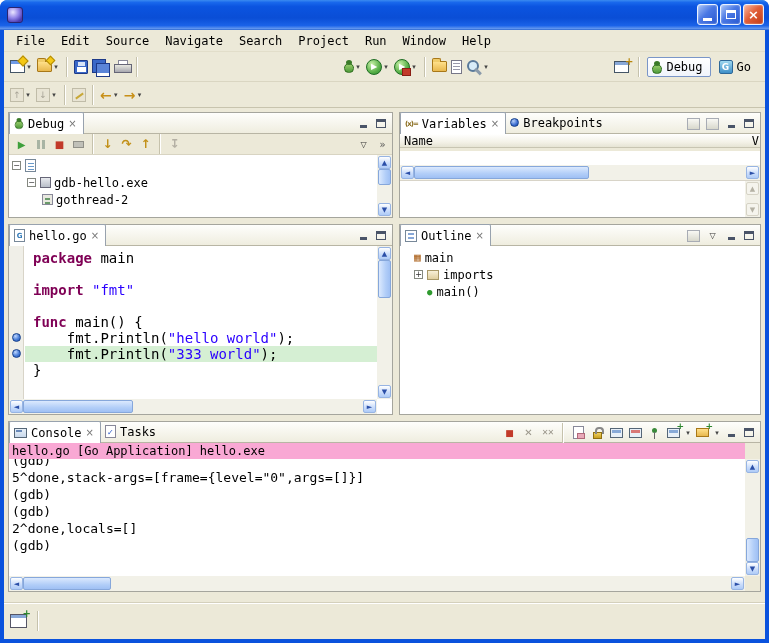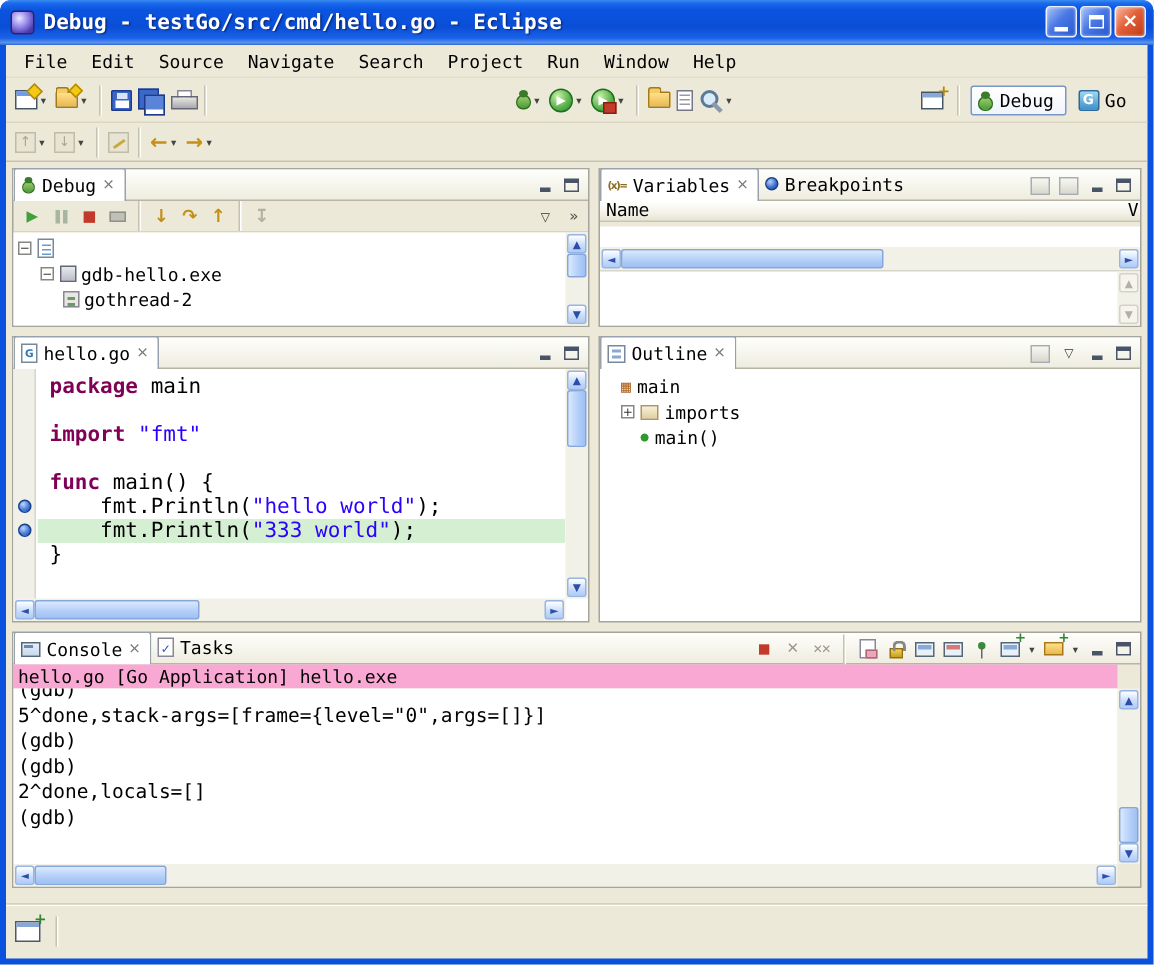--- a/index.html
+++ b/index.html
@@ -144,21 +144,21 @@
   .tk-kw{color:#7F0055;font-weight:bold}
   .tk-str{color:#2A00FF}
   .tk-pl{color:#000}
   
   .conhdr{position:absolute;left:0;right:15px;top:21px;height:16px;background:#f9a8d4;padding:1px 0 0 3px;white-space:nowrap;overflow:hidden}
   .conbody{position:absolute;left:0;right:15px;top:37px;bottom:15px;background:#fff;overflow:hidden;padding-left:3px}
   .conlines{margin-top:-7px}
   .conline{height:17px;line-height:17px;white-space:pre;font-size:13px}
   .caret{display:inline-block;width:1px;height:13px;background:#000;vertical-align:-2px;margin-left:1px}
   
-  .vhdr{position:absolute;left:0;right:0;top:21px;height:14px;display:flex;align-items:flex-end;padding-left:4px;
+  .vhdr{position:absolute;left:0;right:0;top:21px;height:14px;display:flex;align-items:center;padding-left:4px;
     background:linear-gradient(#FFFFFF,#F4F2E8 60%,#E6E4D4);border-bottom:1px solid #C8C5B2}
   .vhdr .vcol2{position:absolute;right:1px}
   .vwhite{position:absolute;left:0;right:0;top:38px;height:14px;background:#fff}
   .vdetail{position:absolute;left:0;right:0;top:67px;bottom:0;background:#fff;border-top:1px solid #D8D4C8}
   
   .sb{position:absolute;background:#F2F1E8}
   .sba{position:absolute;display:flex;align-items:center;justify-content:center;font-size:7px;color:#2B4FA8;border-radius:2px;
     background:linear-gradient(180deg,#FFFFFF,#CCDEFB 55%,#AECBF7);border:1px solid #97B4E3;font-family:"DejaVu Sans",sans-serif}
   .sba.dis{color:#B4B1A4;background:#F5F4ED;border-color:#D6D3C6}
   .sbv .sba.up{top:1px;left:1px;right:1px;height:13px}
@@ -177,21 +177,20 @@
   .fv-icon::before{content:"";position:absolute;left:0;right:0;top:0;height:3px;background:#88A8D8}
   .fv-icon::after{content:"+";position:absolute;right:-5px;top:-7px;color:#2E8830;font-weight:bold;font-size:10px;font-family:"DejaVu Sans",sans-serif}
 </style>
 </head>
 <body>
 
 <div class="window">
 
   <div class="titlebar">
     <span class="app-icon"></span>
-    <span class="title-text">Debug - testGo/src/cmd/hello.go - Eclipse</span>
     <span class="win-controls">
       <span class="wbtn">
           <span class="wg-min"></span>
         </span>
       <span class="wbtn">
           <span class="wg-max"></span>
         </span>
       <span class="wbtn close">
           <span class="wg-x">×</span>
         </span>

